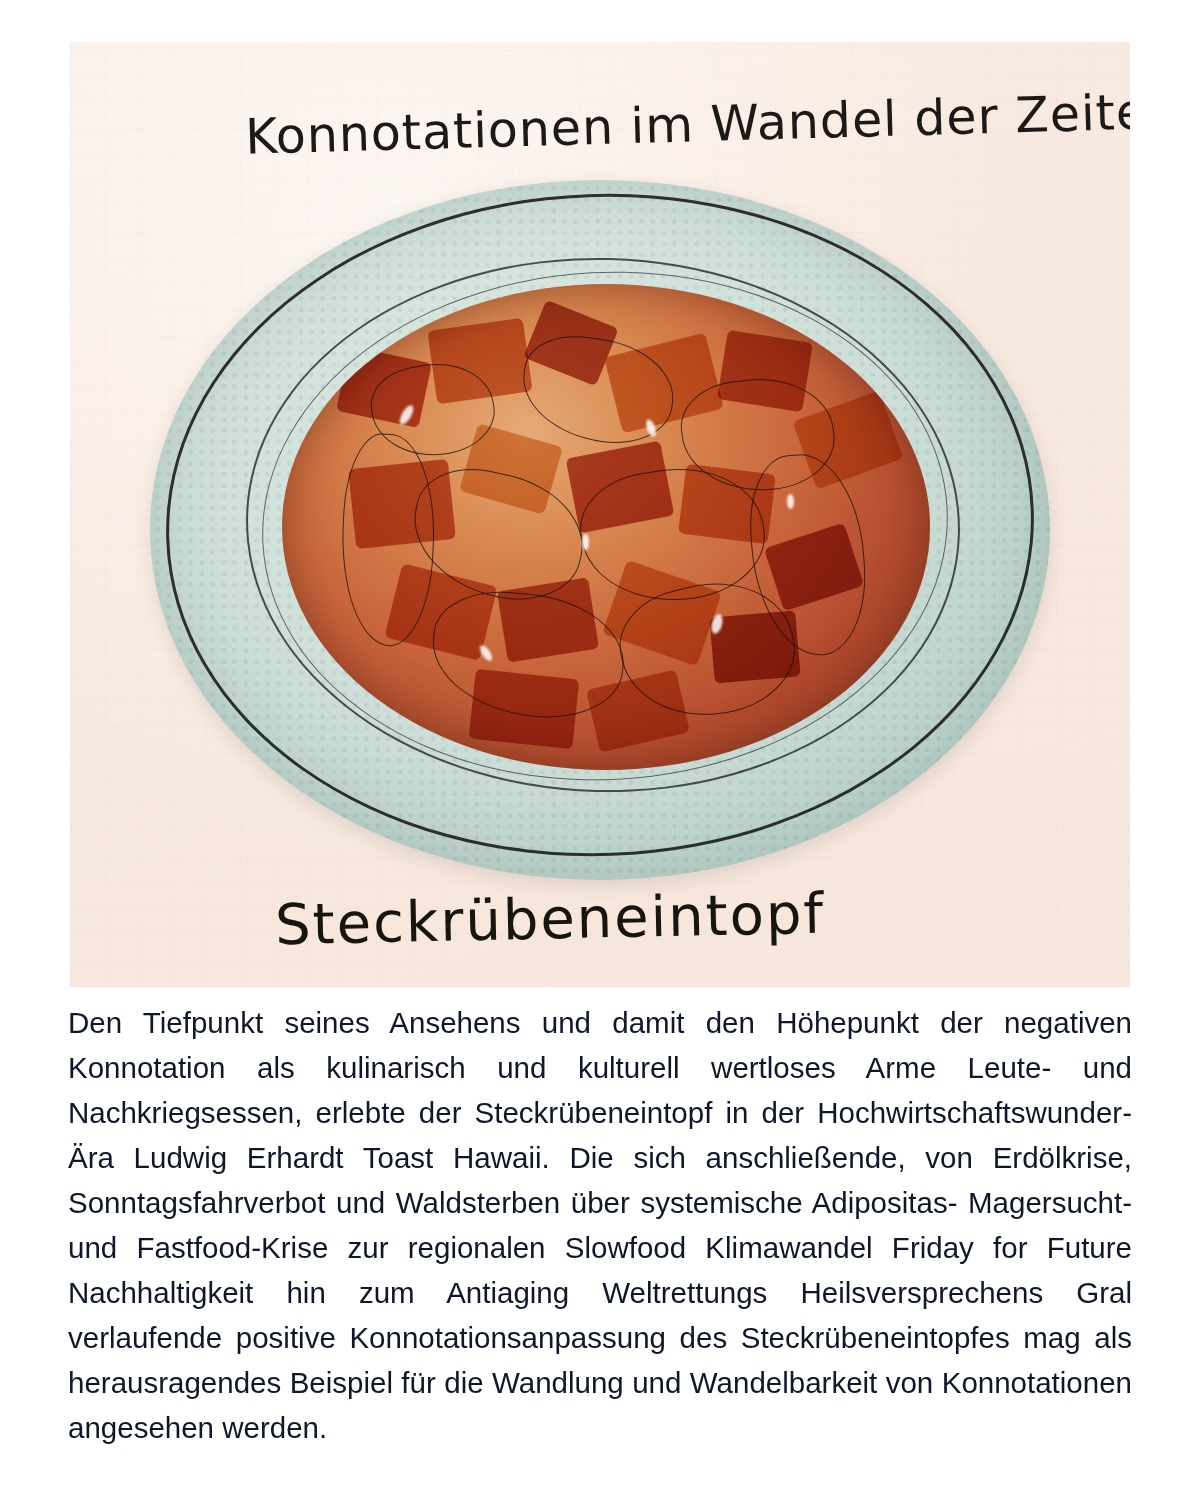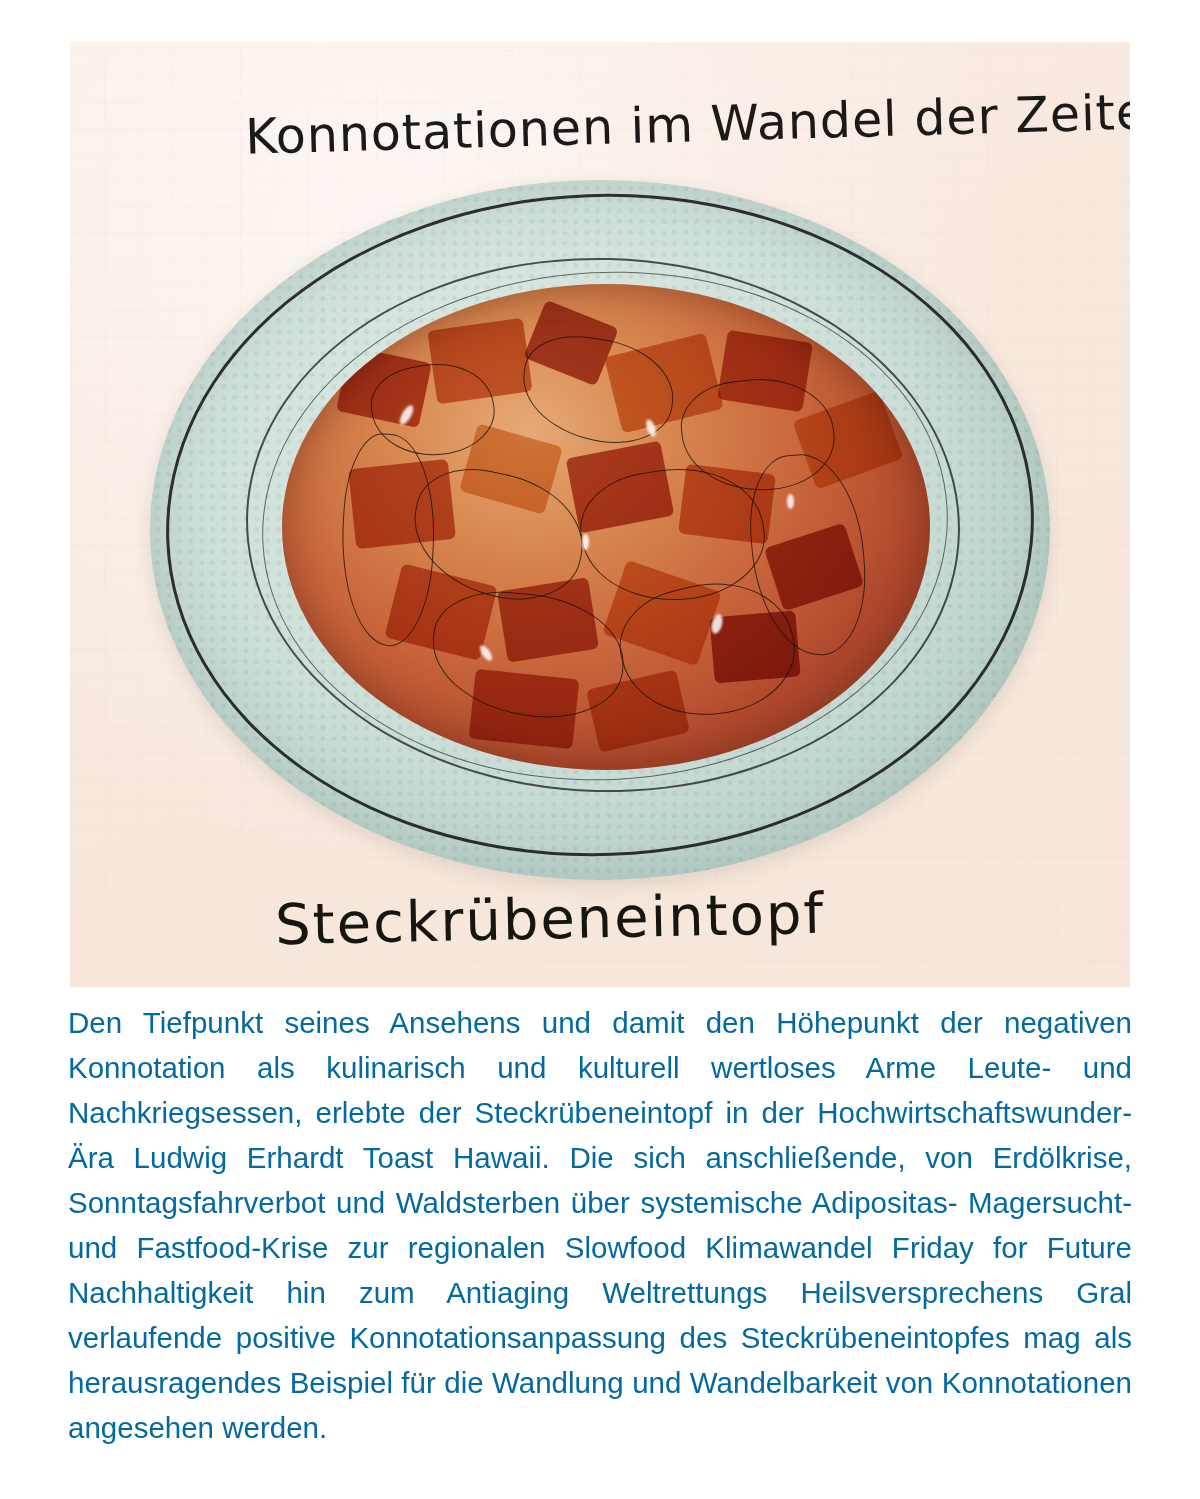--- a/index.html
+++ b/index.html
@@ -143,21 +143,21 @@
   }
 
   
   .bodytext {
     position: absolute;
     left: 68px;
     top: 1000px;
     width: 1064px;
     font-size: 29.5px;
     line-height: 45px;
-    color: #0369a1;
+    color: #0f172a;
     text-align: justify;
     text-justify: inter-word;
     font-family: "Liberation Sans", sans-serif;
   }
   .bodytext p { margin: 0; }
 </style>
 </head>
 <body>
 
 <div class="page">

